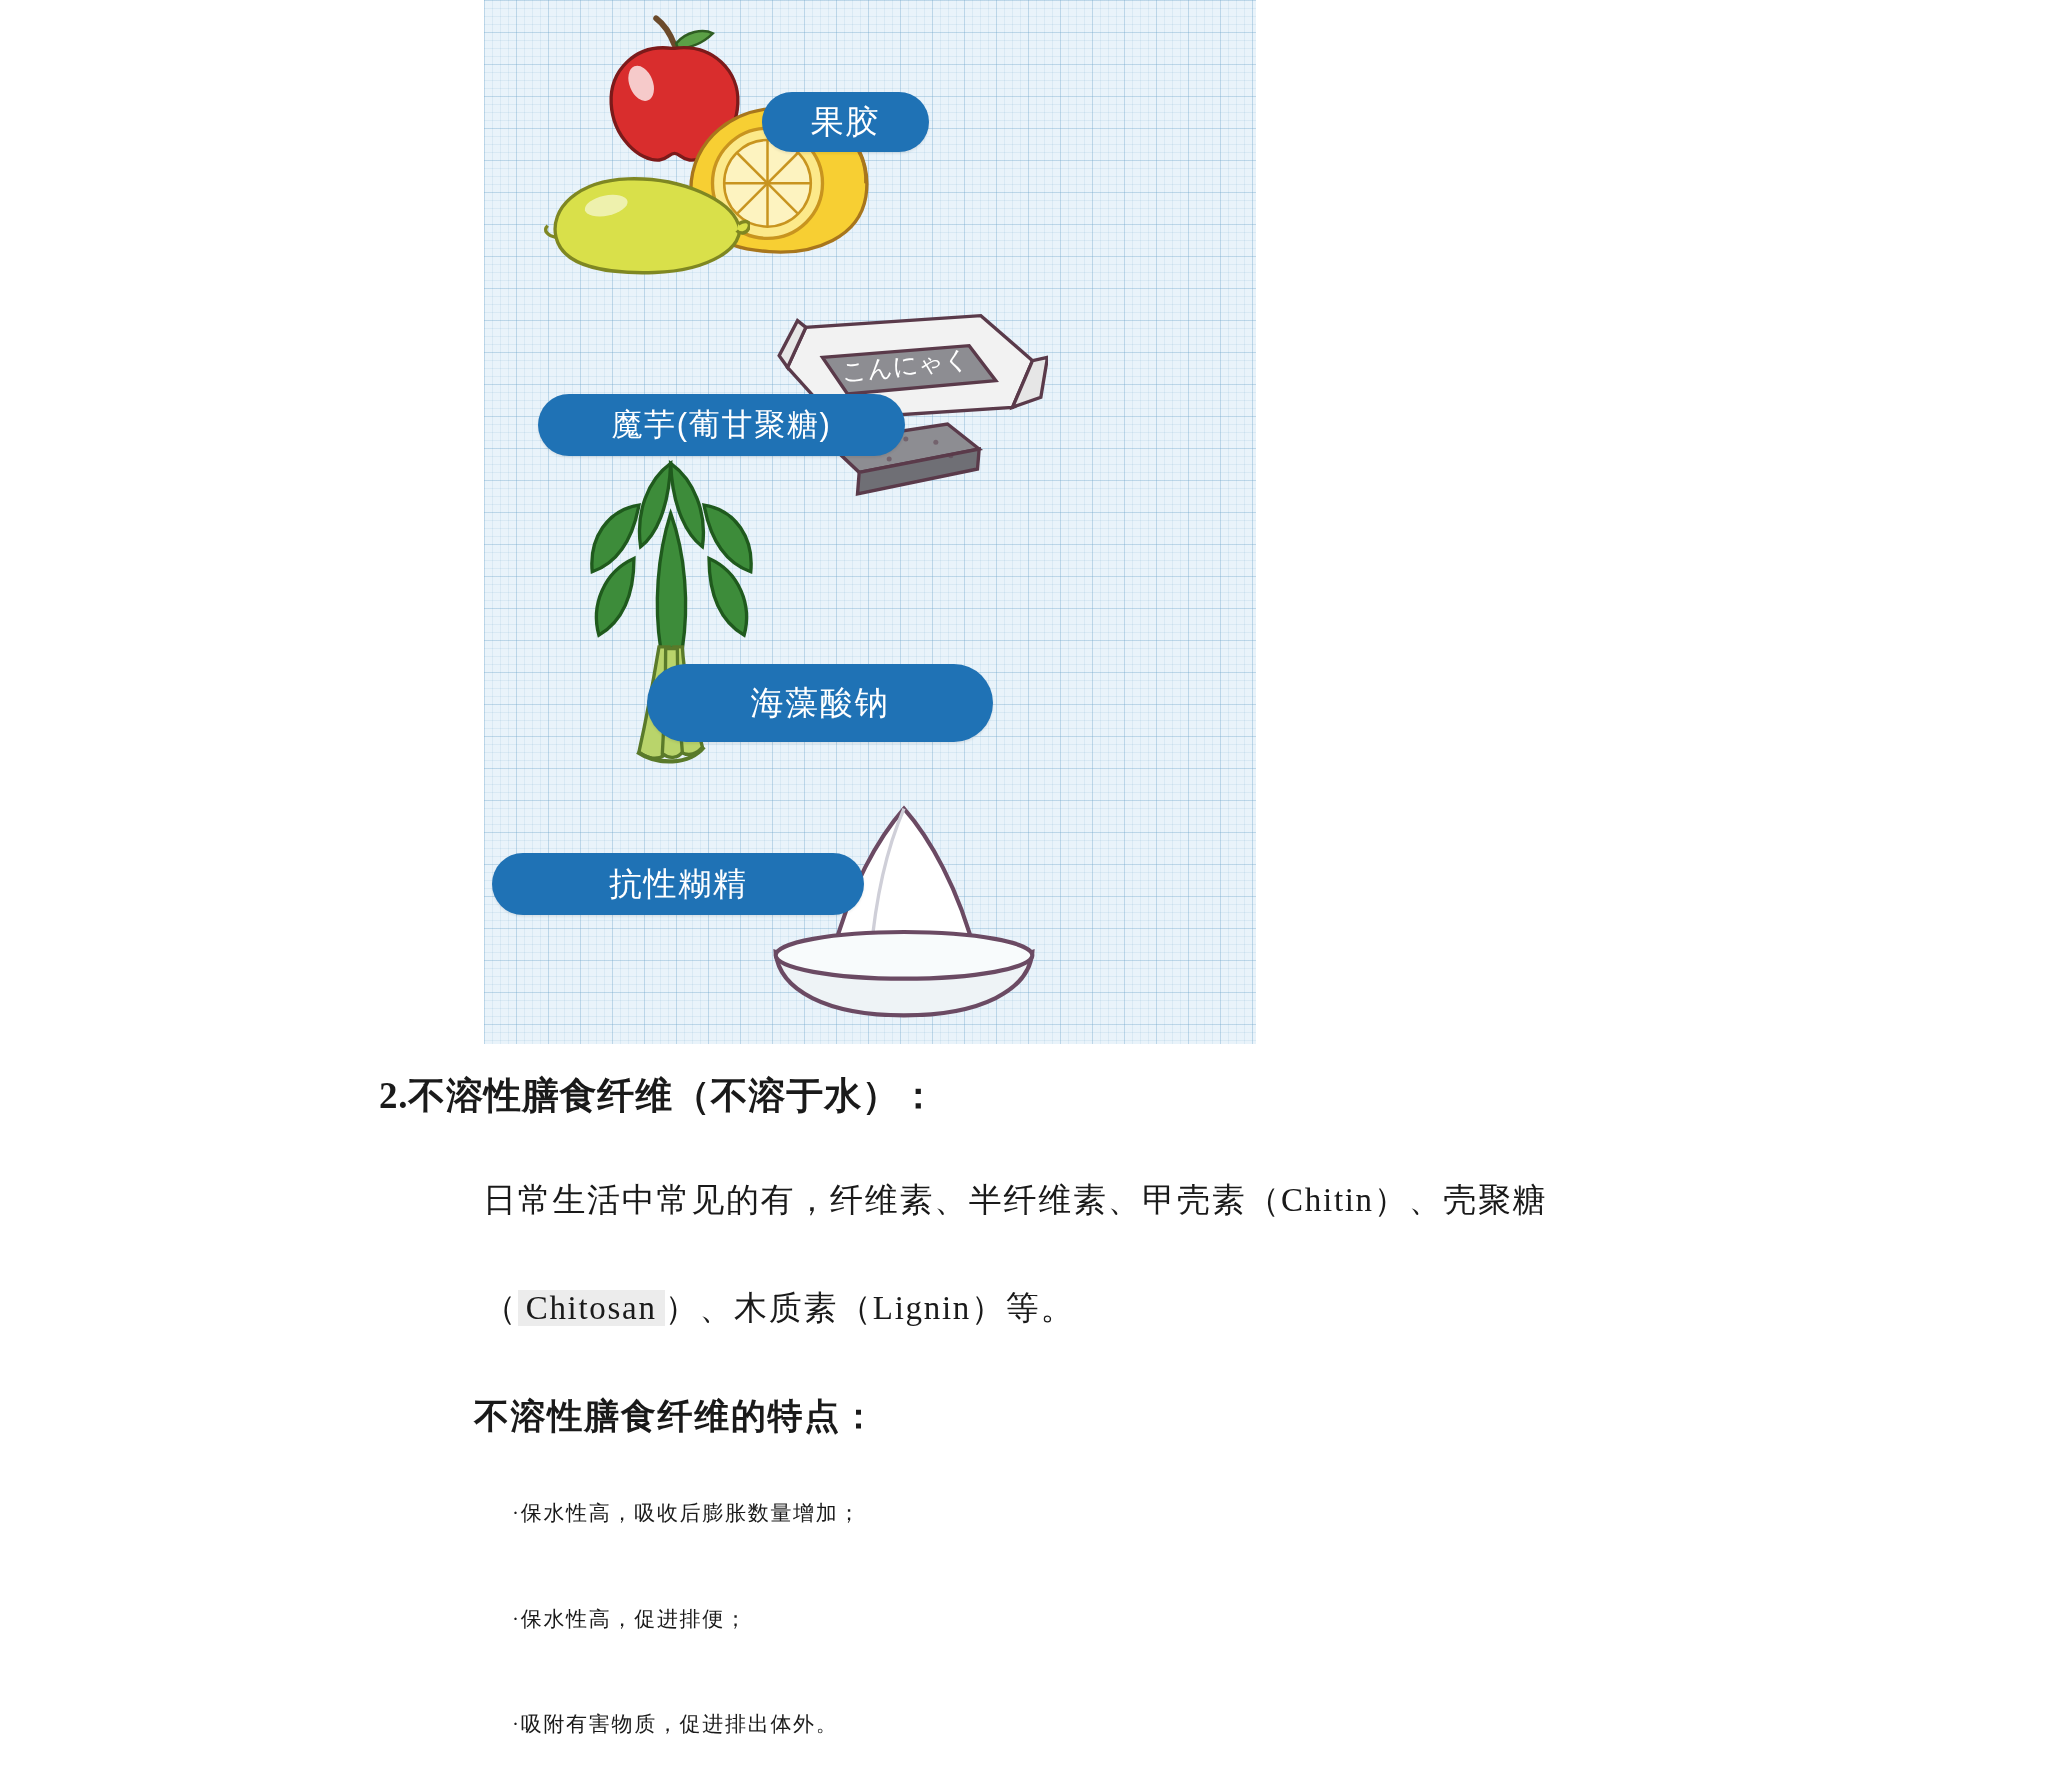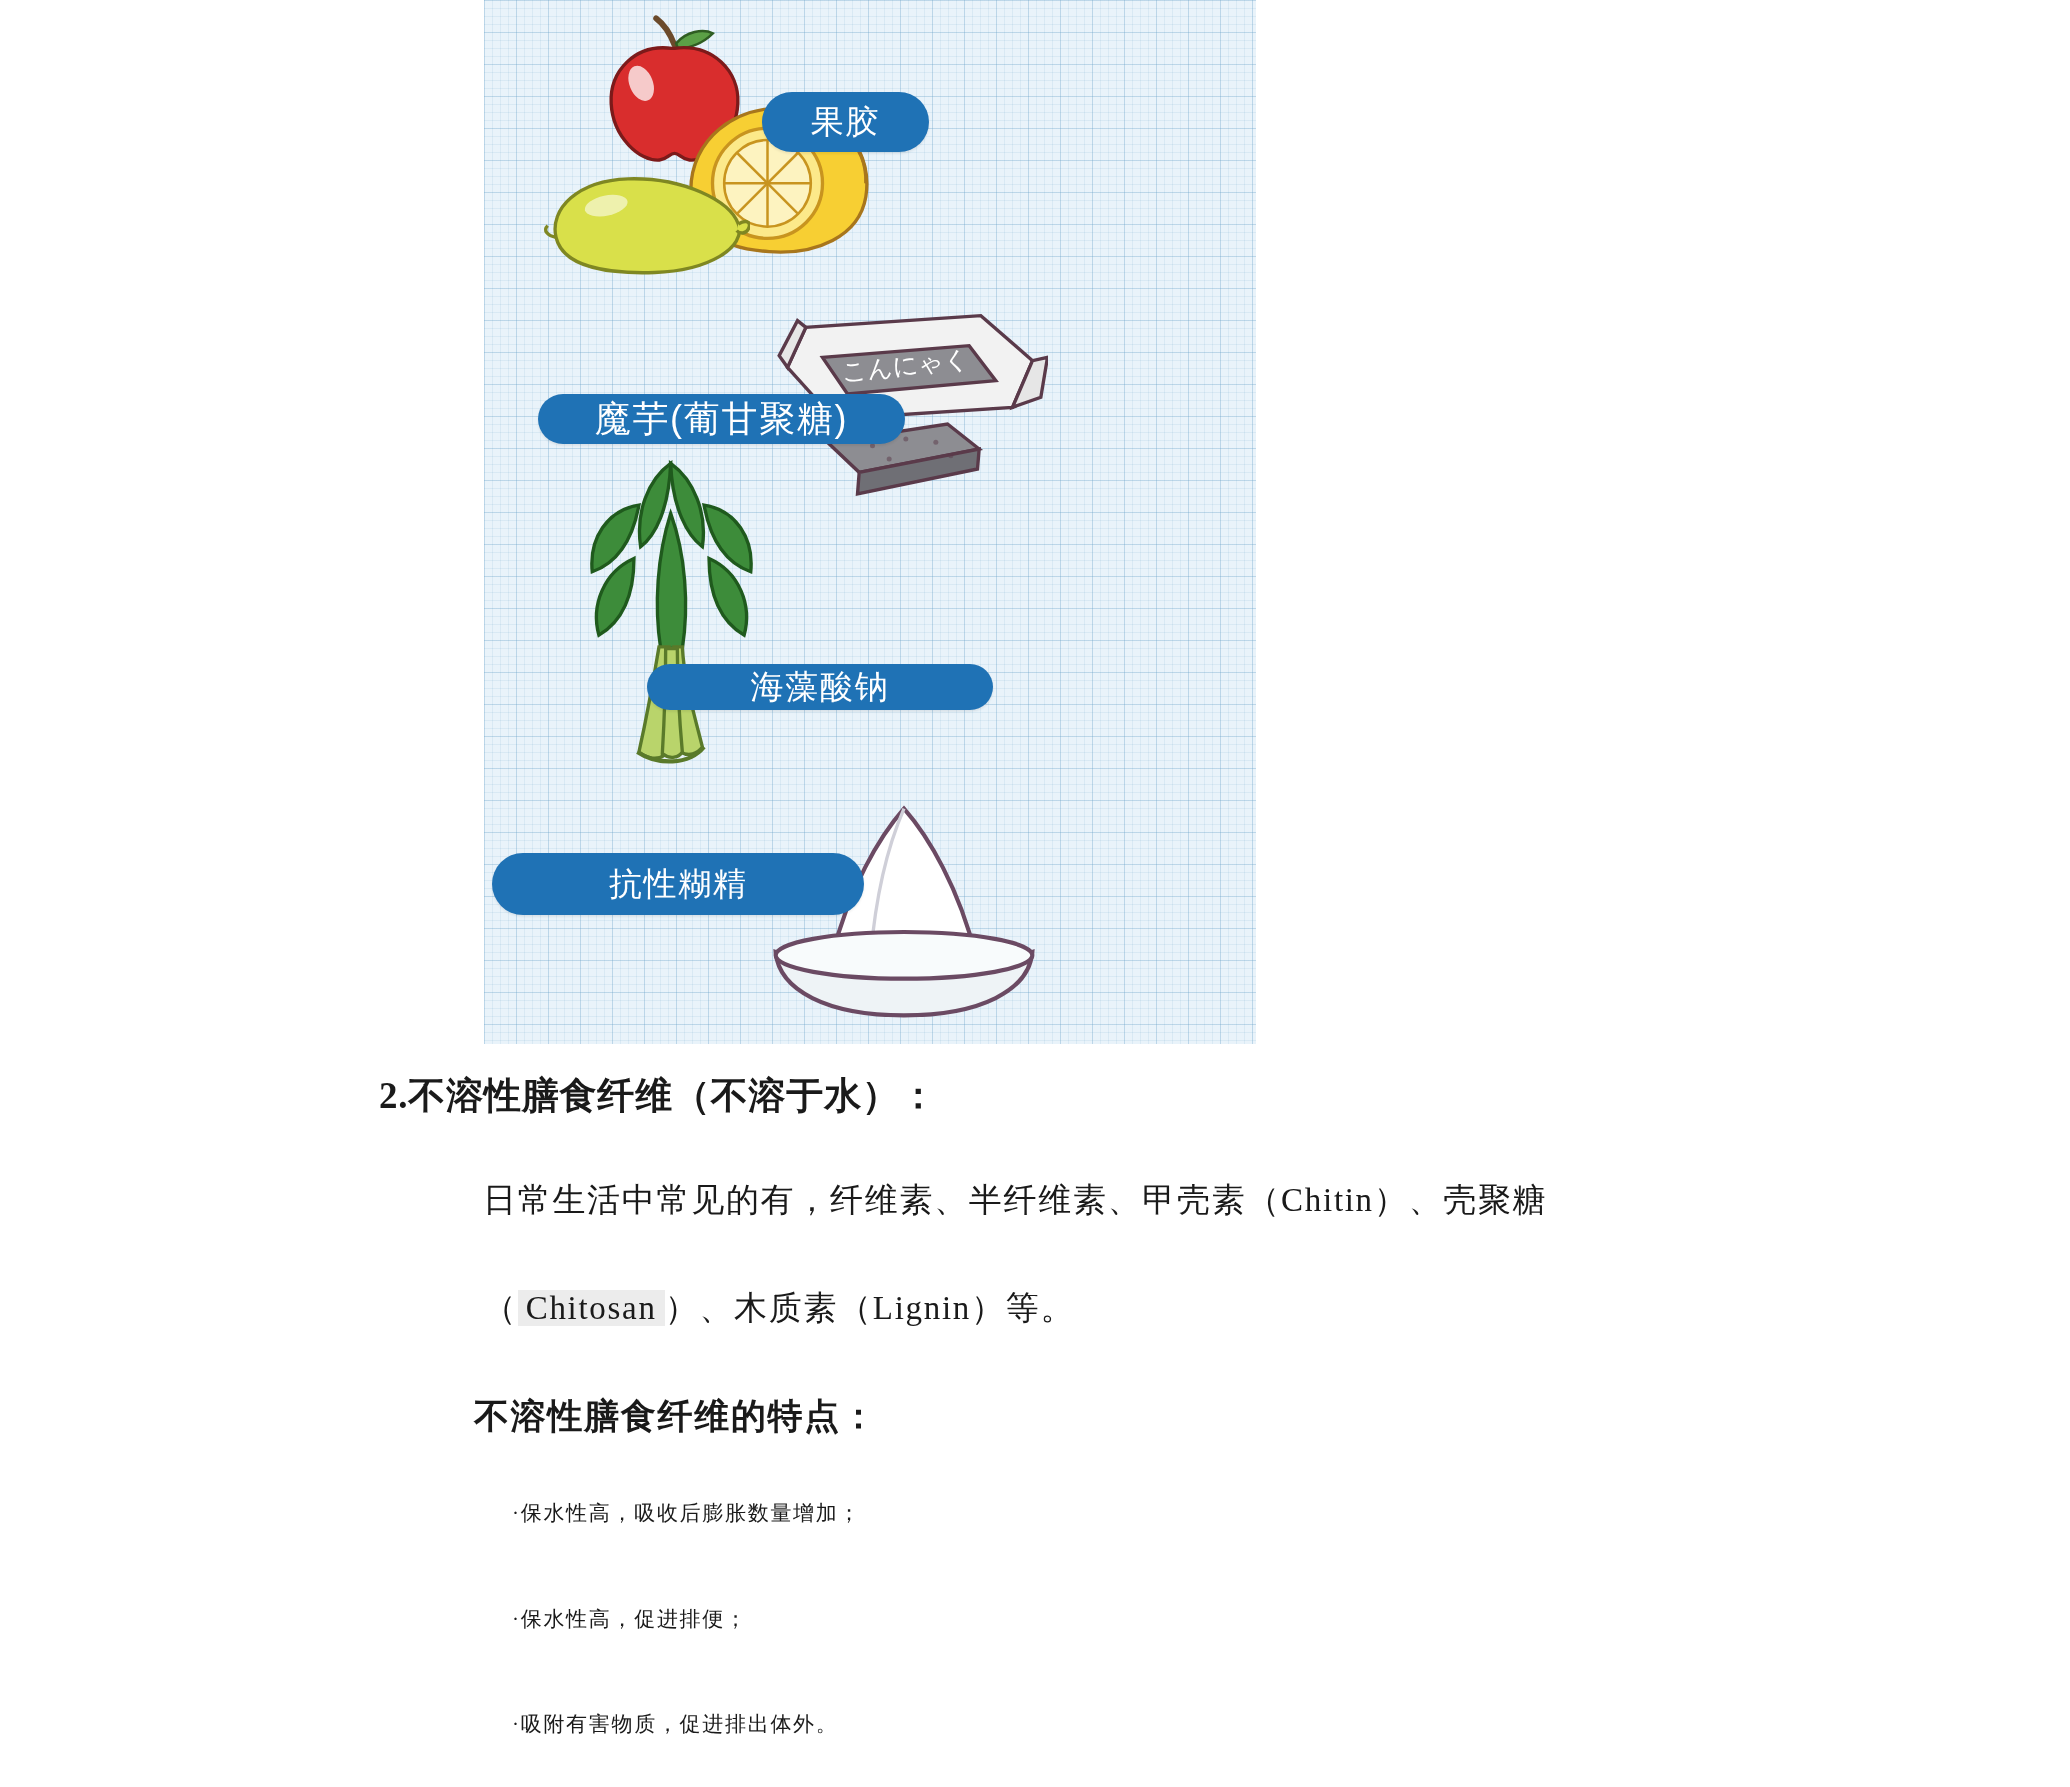--- a/index.html
+++ b/index.html
@@ -51,22 +51,22 @@
     font-family: "Liberation Sans", sans-serif;
     font-weight: normal;
     display: flex;
     align-items: center;
     justify-content: center;
     letter-spacing: 1.7px;
     box-shadow: 0 1.7px 2.5px rgba(0,0,0,0.08);
     white-space: nowrap;
   }
   #pill-pectin     { left: 278px; top: 92px;  width: 167px; height: 60px;  font-size: 33px; }
-  #pill-konjac     { left: 54px;  top: 394px;  width: 367px; height: 50px;  font-size: 36px; }
-  #pill-alginate   { left: 163px; top: 664px;  width: 346px; height: 46px;  font-size: 33px; }
+  #pill-konjac     { left: 54px;  top: 394px;  width: 367px; height: 62px;  font-size: 31px; }
+  #pill-alginate   { left: 163px; top: 664px;  width: 346px; height: 78px;  font-size: 33px; }
   #pill-dextrin    { left: 8.3px;  top: 853px; width: 372px; height: 62px;  font-size: 33px; }
 
   .art { position: absolute; }
 
   
   .doc {
     position: absolute;
     left: 0;
     top: 1044px;
     width: 2071px;

